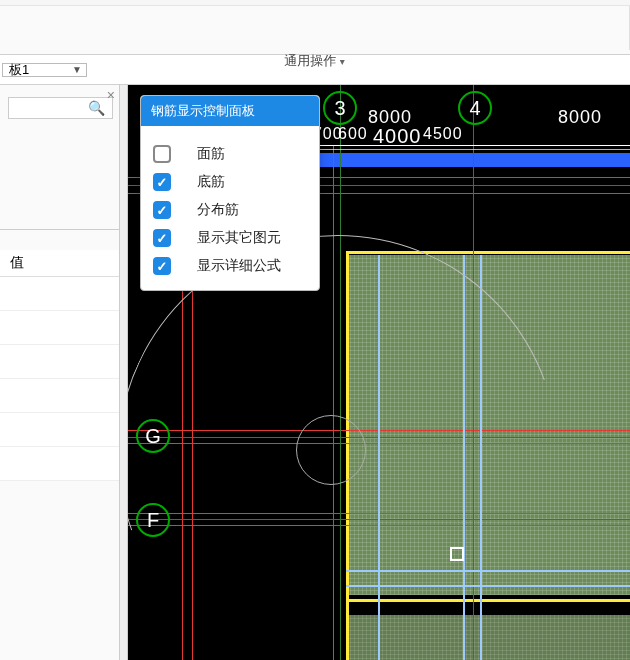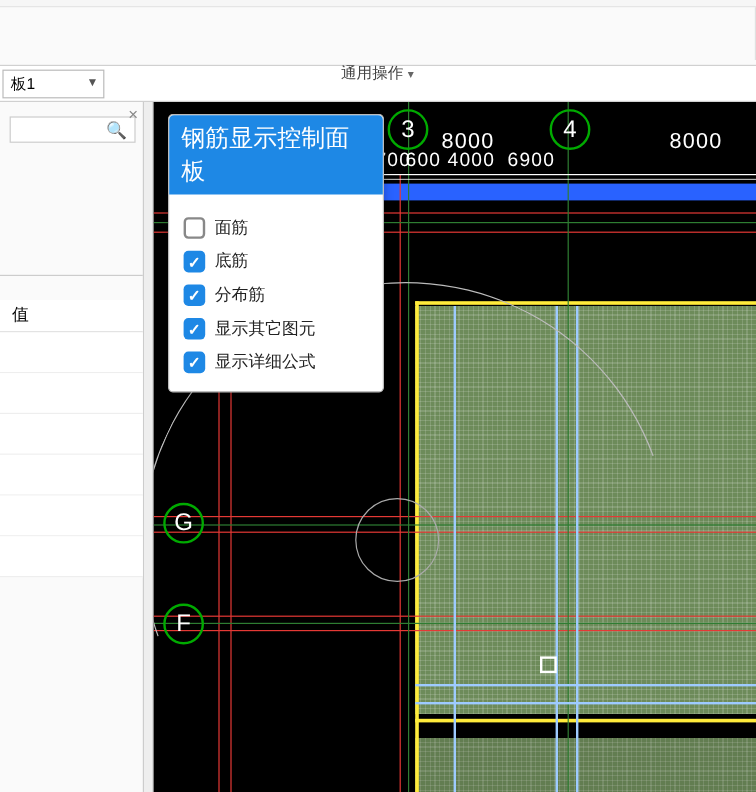--- a/index.html
+++ b/index.html
@@ -12,21 +12,21 @@
     }
     .ribbon-group { flex: 1; text-align: right; font-size: 13px; color: #333;
       display:flex; flex-direction:column; align-items:center; justify-content:flex-end; height:100%; padding-bottom:4px;margin-top:40px;}
     .ribbon-group .icons { flex:1; display:flex; align-items:center; gap:8px; opacity:.9; }
     .ribbon-label { color:#444; }
     .ribbon-sep { width:1px; background:#e0e0e0; height:45px; }
 
     
     .selectbar { height: 30px; border-bottom:1px solid #d0d0d0; display:flex; align-items:center; background:#fff;}
     .selectbar .sel {
-      width: 85px; height:24px; border:1px solid #bbb; margin-left:2px;
+      width: 85px; height:14px; border:1px solid #bbb; margin-left:2px;
       display:flex; align-items:center; justify-content:space-between; padding:0 4px 0 6px;
       font-size:13px; background:#fff;
     }
     .sel .caret { font-size:10px; color:#555; }
 
     
     .leftpane {
       position:absolute; left:0; top:85px; width:120px; bottom:0;
       border-right:1px solid #ccc; background:#fafafa;
     }
@@ -89,25 +89,25 @@
     .marker {
       position:absolute; width:14px; height:14px; border:2px solid #fff;
     }
 
     
     .floatpanel {
       position:absolute; left:140px; top:95px; width:180px;
       background:#fff; border:1px solid #bbb; border-radius:4px; box-shadow:0 2px 8px rgba(0,0,0,.25);
     }
     .floatpanel .titlebar {
-      background:#1e88e5; color:#fff; font-size:20px; padding:6px 10px;
+      background:#1e88e5; color:#fff; font-size:13px; padding:6px 10px;
       border-top-left-radius:4px; border-top-right-radius:4px;
     }
     .floatpanel .body { padding:14px 12px 10px 12px; }
-    .cb-row { display:flex; align-items:center; gap:8px; font-size:14px; color:#222; padding:5px 0;}
+    .cb-row { display:flex; align-items:center; gap:26px; font-size:14px; color:#222; padding:5px 0;}
     .cb {
       width:18px; height:18px; border-radius:4px; display:inline-flex; align-items:center; justify-content:center;
       font-size:13px; font-weight:bold;
     }
     .cb.checked { background:#1e88e5; color:#fff; }
     .cb.unchecked { border:2px solid #888; background:#fff; }
 
     
     .splitter { position:absolute; left:120px; top:85px; bottom:0; width:8px; background:#eee; border-right:1px solid #ccc;}
 
@@ -205,22 +205,22 @@
   <div class="gridnum" style="left:8px; top:334px;">
     <div class="gcircle"><span>G</span></div>
   </div>
   <div class="gridnum" style="left:8px; top:418px;">
     <div class="gcircle"><span>F</span></div>
   </div>
 
   <div class="dimtext" style="left:175px; top:40px; font-size:16px;">1700</div>
   <div class="dimtext" style="left:210px; top:40px; font-size:16px;">600</div>
   <div class="dimtext" style="left:240px; top:22px;">8000</div>
-  <div class="dimtext" style="left:245px; top:40px; font-size:16px;">4000</div>
-  <div class="dimtext" style="left:295px; top:40px; font-size:16px;">6900</div>
+  <div class="dimtext" style="left:245px; top:40px; font-size:20px;">4000</div>
+  <div class="dimtext" style="left:295px; top:40px; font-size:16px;">4500</div>
   <div class="dimtext" style="left:430px; top:22px;">8000</div>
 
   <div class="hline white" style="left:165px; right:0; top:60px;"></div>
   <div class="hline white" style="left:165px; right:0; top:64px; opacity:.7;"></div>
 
   <div class="arc" style="left:-10px; top:150px;"></div>
   <div style="position:absolute; left:168px; top:330px; width:70px; height:70px; border:1px solid #aaa; border-radius:50%;"></div>
 
   <div class="marker" style="left:322px; top:462px;"></div>
 </div>

